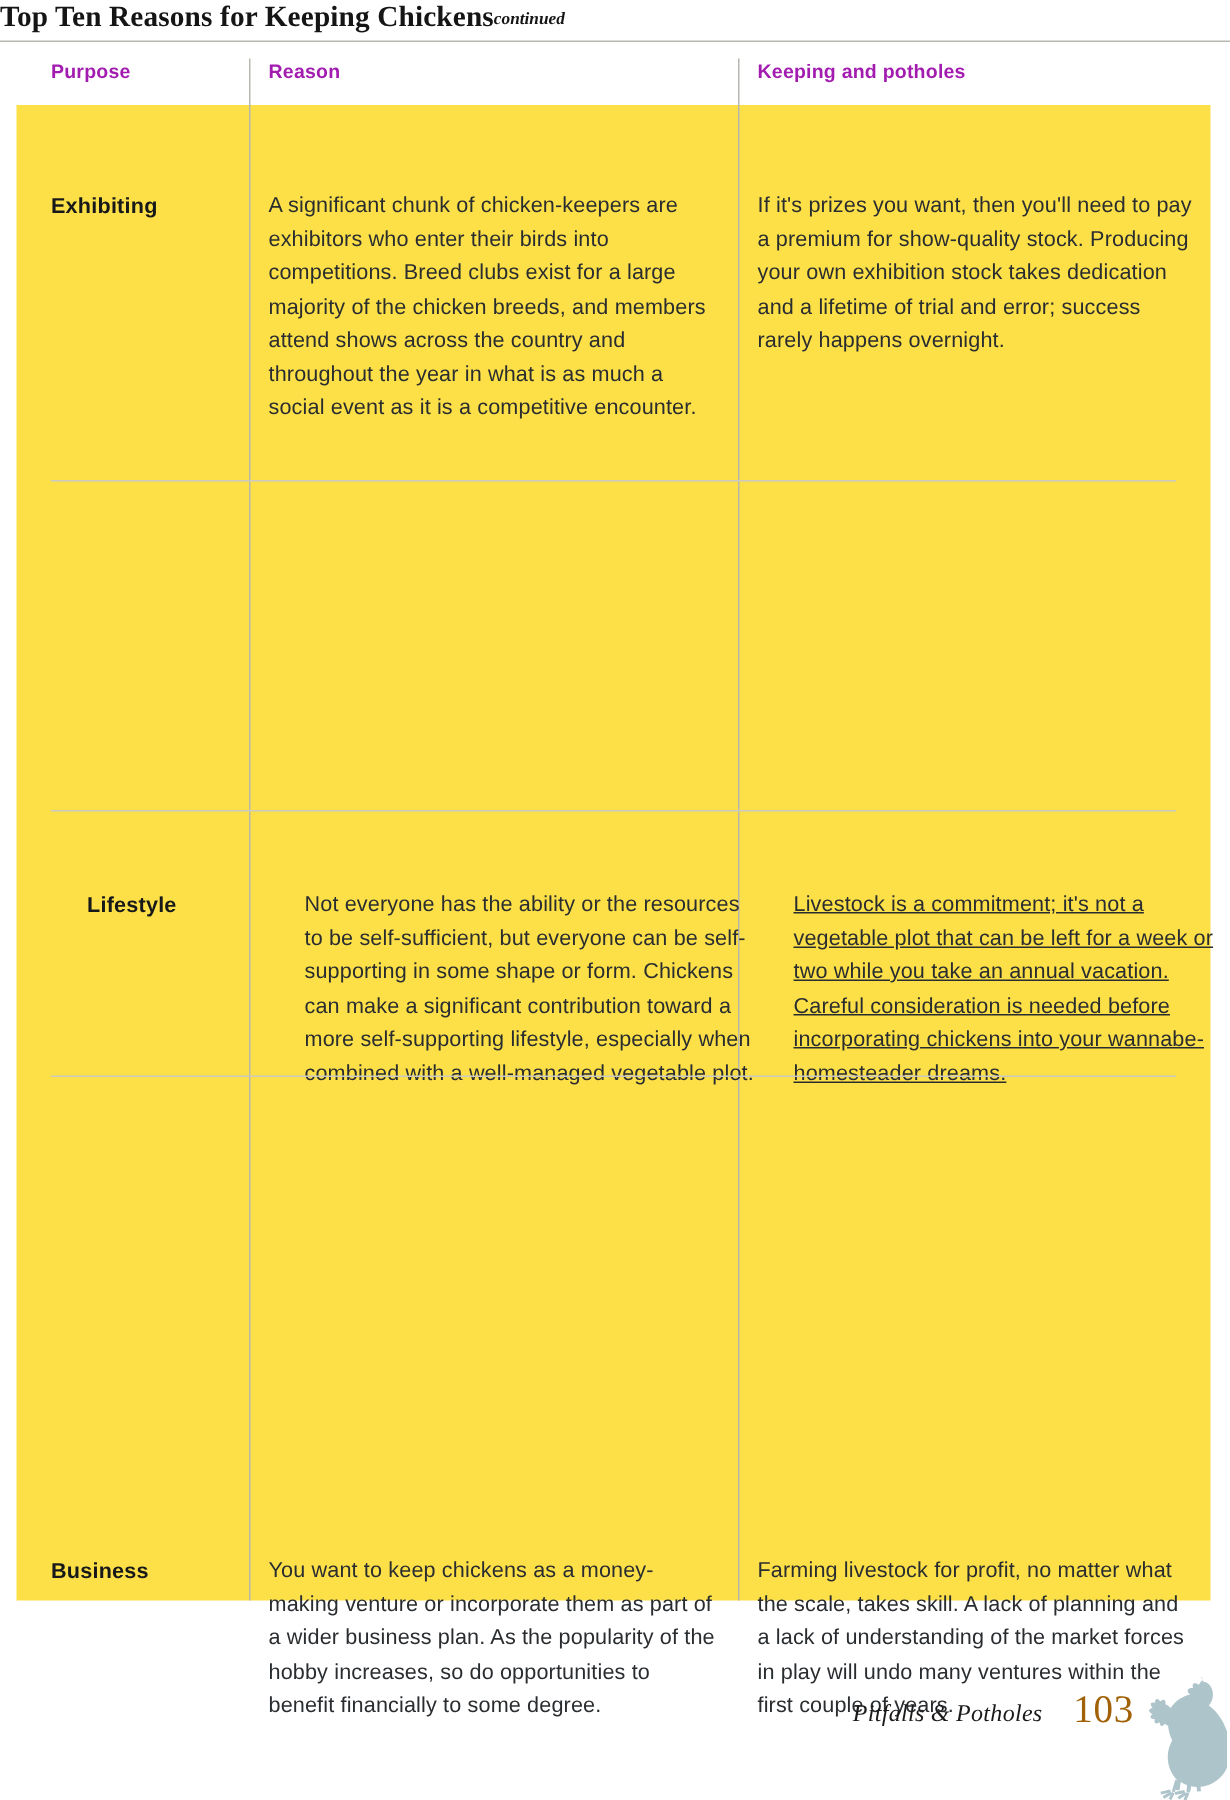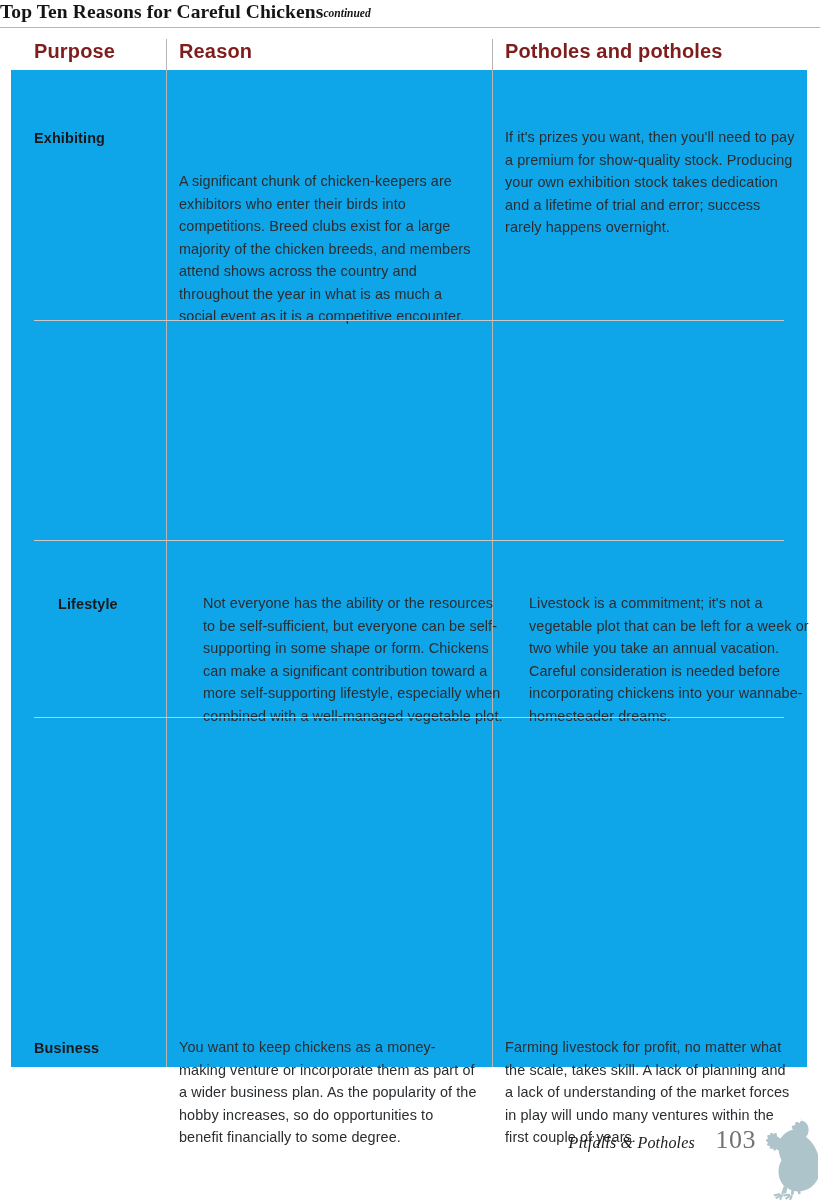--- a/index.html
+++ b/index.html
@@ -62,42 +62,42 @@
     width: 796px;
     height: 39px;
     background: #ffffff;
   }
   .tbody {
     position: absolute;
     left: 0;
     top: 39px;
     width: 796px;
     height: 997px;
-    background: #0ea5e9;
+    background: #fde047;
   }
 
   
   .col-div {
     position: absolute;
     top: 0;
     width: 1px;
     background: #b9b7b2;
   }
   .col-div.d1 { left: 155px; }
   .col-div.d2 { left: 481px; }
   .thead .col-div { height: 39px; top: 8px; height: 31px; }
   .tbody .col-div { top: 0px; height: 997px; }
 
   
   .th {
     position: absolute;
     top: 9px;
-    font-size: 20px;
-    font-weight: 700;
-    color: #7f1d1d;
+    font-size: 13px;
+    font-weight: 700;
+    color: #a21caf;
     letter-spacing: 0.15px;
     white-space: nowrap;
   }
   .th.c0 { left: 23px; }
   .th.c1 { left: 168px; }
   .th.c2 { left: 494px; }
 
   
   .row {
     position: absolute;
@@ -152,64 +152,64 @@
     color: #1a1a1a;
     white-space: nowrap;
     letter-spacing: 0.2px;
   }
   .footer-pageno {
     position: absolute;
     right: 64px;
     top: 5px;
     font-family: "Liberation Serif", serif;
     font-size: 26px;
-    color: #737373;
+    color: #a16207;
     letter-spacing: 0.5px;
   }
   .footer-chicken {
     position: absolute;
     right: 2px;
     top: -6px;
     width: 62px;
     height: 86px;
   }
 </style>
 </head>
 <body>
 
 <div class="page-title">
-  <span>Top Ten Reasons for Careful Chickens</span><span class="continued">continued</span>
+  <span>Top Ten Reasons for Keeping Chickens</span><span class="continued">continued</span>
 </div>
 <div class="title-rule"></div>
 
 <div class="table-wrap">
 
   <div class="thead">
     <div class="col-div d1"></div>
     <div class="col-div d2"></div>
     <div class="th c0">Purpose</div>
     <div class="th c1">Reason</div>
-    <div class="th c2">Potholes and potholes</div>
+    <div class="th c2">Keeping and potholes</div>
   </div>
 
   <div class="tbody">
     <div class="col-div d1"></div>
     <div class="col-div d2"></div>
 
     <div class="row" style="top:0px;height:220px;">
       <div class="cell purpose" style="top:57px;">Exhibiting</div>
-      <div class="cell reason" style="top:56px;margin-top:44px;">A significant chunk of chicken-keepers are exhibitors who enter their birds into competitions. Breed clubs exist for a large majority of the chicken breeds, and members attend shows across the country and throughout the year in what is as much a social event as it is a competitive encounter.</div>
+      <div class="cell reason" style="top:56px;">A significant chunk of chicken-keepers are exhibitors who enter their birds into competitions. Breed clubs exist for a large majority of the chicken breeds, and members attend shows across the country and throughout the year in what is as much a social event as it is a competitive encounter.</div>
       <div class="cell pitfall" style="top:56px;">If it's prizes you want, then you'll need to pay a premium for show-quality stock. Producing your own exhibition stock takes dedication and a lifetime of trial and error; success rarely happens overnight.</div>
     </div>
     <div class="row-rule" style="top:250px;"></div>
 
     <div class="row" style="top:246px;height:220px;margin-left:24px;">
       <div class="cell purpose" style="top:277px;">Lifestyle</div>
       <div class="cell reason" style="top:276px;">Not everyone has the ability or the resources to be self-sufficient, but everyone can be self-supporting in some shape or form. Chickens can make a significant contribution toward a more self-supporting lifestyle, especially when combined with a well-managed vegetable plot.</div>
-      <div class="cell pitfall" style="top:276px;">Livestock is a commitment; it's not a vegetable plot that can be left for a week or two while you take an annual vacation. Careful consideration is needed before incorporating chickens into your wannabe-homesteader dreams.</div>
+      <div class="cell pitfall" style="top:276px;text-decoration:underline;">Livestock is a commitment; it's not a vegetable plot that can be left for a week or two while you take an annual vacation. Careful consideration is needed before incorporating chickens into your wannabe-homesteader dreams.</div>
     </div>
     <div class="row-rule" style="top:470px;"></div>
 
     <div class="row" style="top:470px;height:177px;">
       <div class="cell purpose" style="top:497px;">Business</div>
       <div class="cell pitfall" style="top:496px;">Farming livestock for profit, no matter what the scale, takes skill. A lack of planning and a lack of understanding of the market forces in play will undo many ventures within the first couple of years.</div>
       <div class="cell reason" style="top:496px;">You want to keep chickens as a money-making venture or incorporate them as part of a wider business plan. As the popularity of the hobby increases, so do opportunities to benefit financially to some degree.</div>
     </div>
     <div class="row-rule" style="top:647px;"></div>
 

